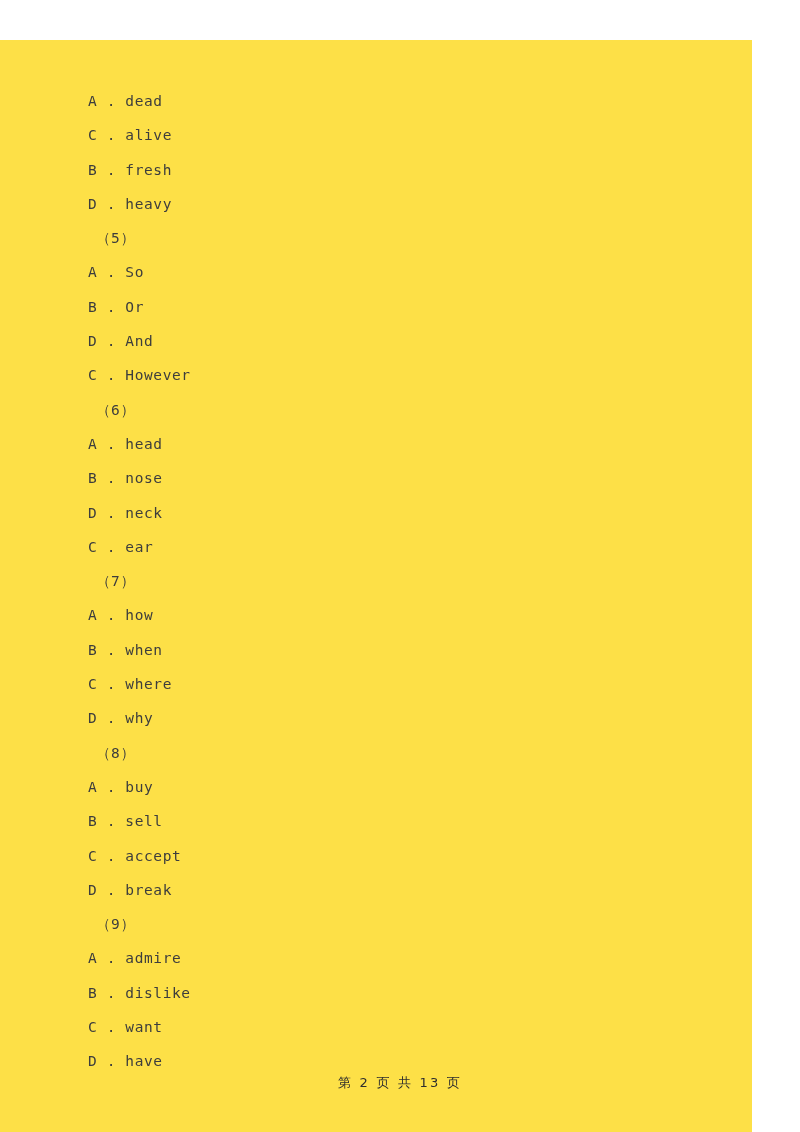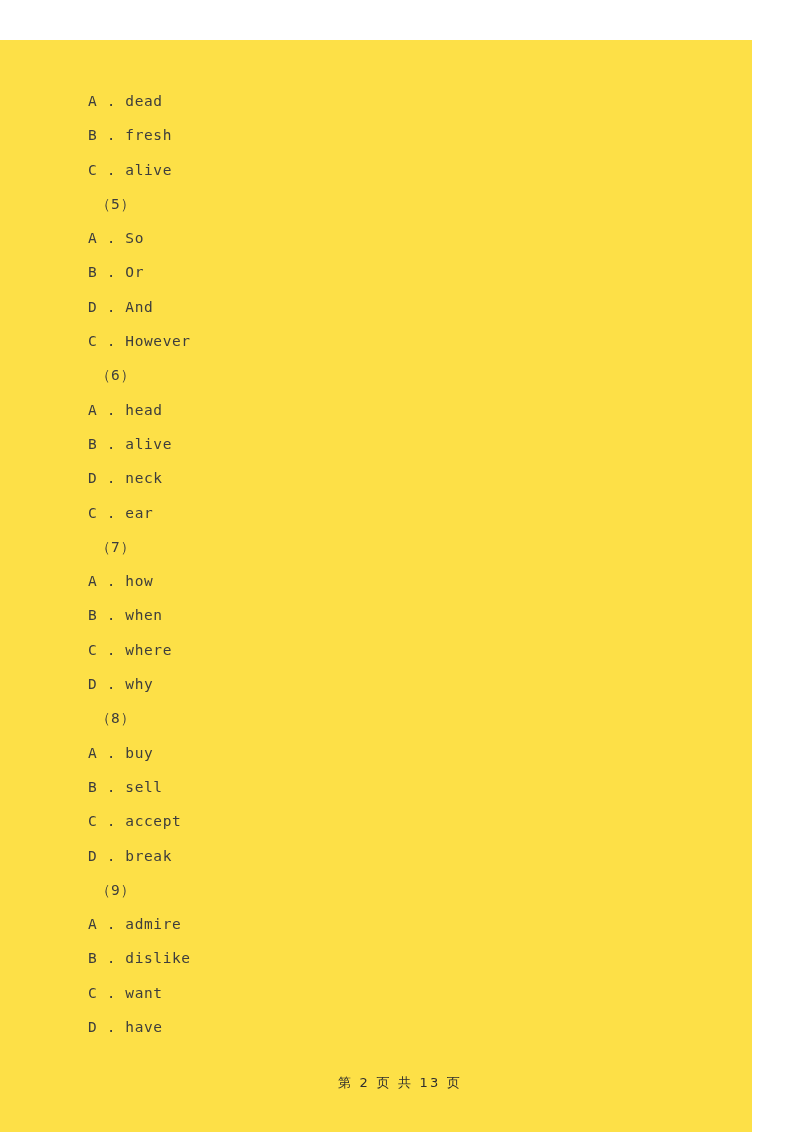--- a/index.html
+++ b/index.html
@@ -71,30 +71,31 @@
     white-space: pre;
   }
 </style>
 </head>
 <body>
 
 <div id="page">
 
   <div id="content">
       <div class="line option">A . dead</div>
+      <div class="line option">C . alive</div>
       <div class="line option">B . fresh</div>
-      <div class="line option">C . alive</div>
+      <div class="line option">D . heavy</div>
       <div class="line qnum">（5）</div>
       <div class="line option">A . So</div>
       <div class="line option">B . Or</div>
       <div class="line option">D . And</div>
       <div class="line option">C . However</div>
       <div class="line qnum">（6）</div>
       <div class="line option">A . head</div>
-      <div class="line option">B . alive</div>
+      <div class="line option">B . nose</div>
       <div class="line option">D . neck</div>
       <div class="line option">C . ear</div>
       <div class="line qnum">（7）</div>
       <div class="line option">A . how</div>
       <div class="line option">B . when</div>
       <div class="line option">C . where</div>
       <div class="line option">D . why</div>
       <div class="line qnum">（8）</div>
       <div class="line option">A . buy</div>
       <div class="line option">B . sell</div>

